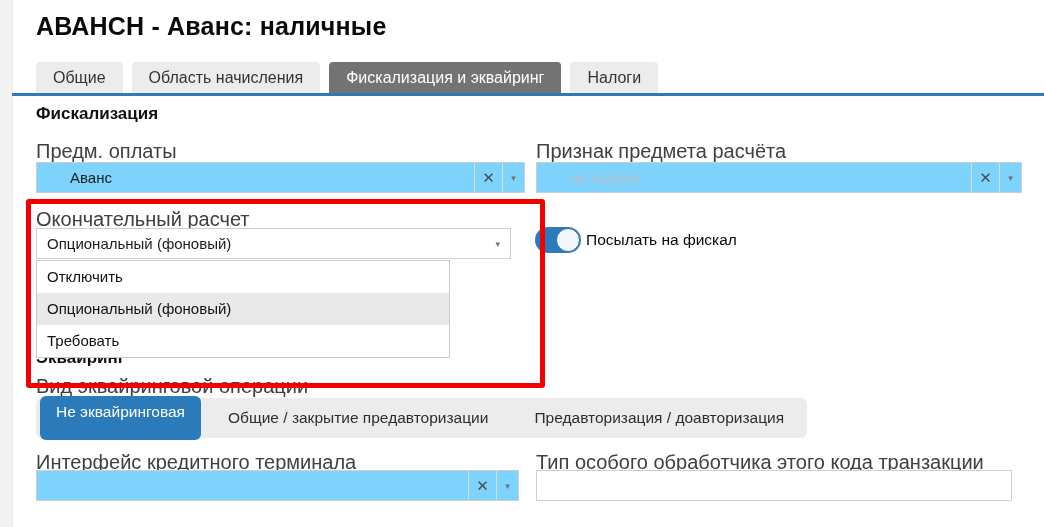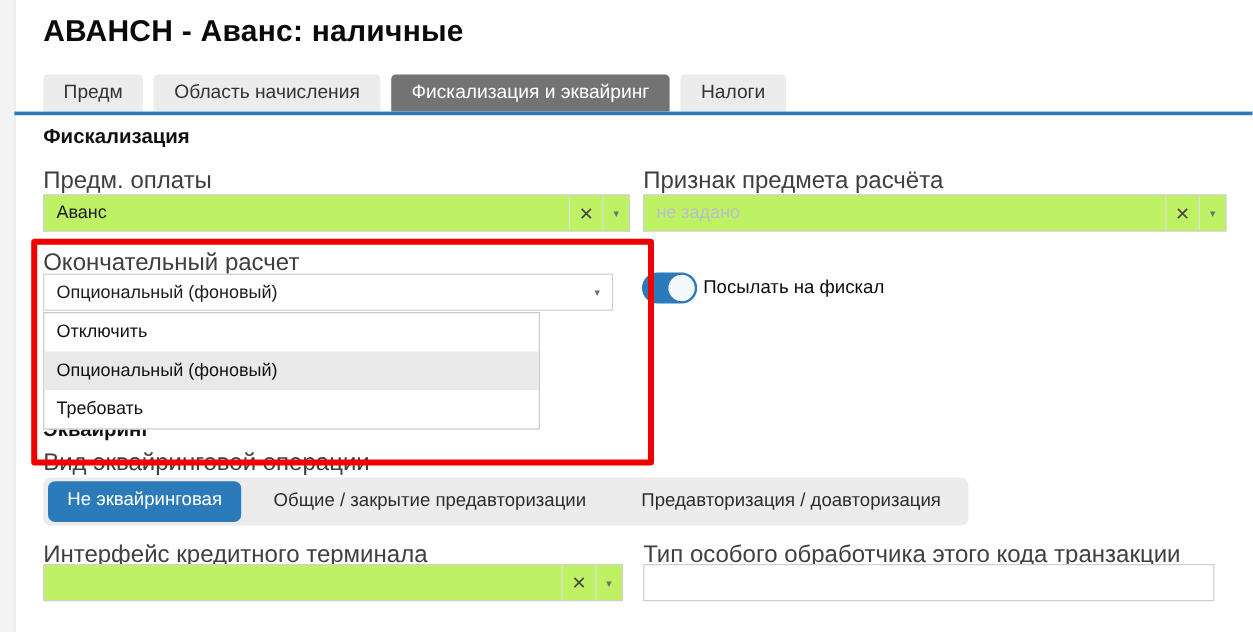--- a/index.html
+++ b/index.html
@@ -11,21 +11,21 @@
   .page-title{position:absolute;left:36px;top:12px;font-size:25px;font-weight:bold;color:#0a0a0a;letter-spacing:.2px;}
   
   .tabs{position:absolute;left:36px;top:62px;display:flex;gap:9px;align-items:flex-end;}
   .tab{height:31px;line-height:31px;padding:0 17px;background:#ececec;color:#333;font-size:16px;
        border-radius:4px 4px 0 0;cursor:pointer;white-space:nowrap;}
   .tab.active{background:#737373;color:#fff;}
   .tab-underline{position:absolute;left:12px;top:93px;width:1032px;height:3px;background:#2b7ab9;}
   .section-title{position:absolute;left:36px;font-size:17px;font-weight:bold;color:#111;}
   .field-label{position:absolute;font-size:20px;color:#404040;white-space:nowrap;}
   
-  .combo{position:absolute;height:31px;background:#bef264;border:1px solid #cfcfcf;display:flex;align-items:stretch;box-sizing:border-box;}
+  .combo{position:absolute;height:31px;background:#7dd3fc;border:1px solid #cfcfcf;display:flex;align-items:stretch;box-sizing:border-box;padding-left:23px;}
   .combo input{flex:1;min-width:0;border:none;outline:none;padding:0 10px;font-size:15px;color:#1c1c1c;background:transparent;font-family:inherit;}
   .combo input::placeholder{color:#b9c0c6;opacity:1;}
   .combo .cbtn{display:flex;align-items:center;justify-content:center;border-left:1px solid #dcdcdc;color:#4a4a4a;cursor:pointer;}
   .combo .clear{width:27px;font-size:15px;}
   .combo .caret{width:21px;font-size:9px;color:#6f6f6f;}
   .plain-input{position:absolute;height:31px;border:1px solid #cfcfcf;box-sizing:border-box;padding:0 10px;font-size:15px;outline:none;font-family:inherit;color:#1c1c1c;}
   
   .select{position:absolute;left:36px;top:228px;width:475px;height:31px;background:#fff;border:1px solid #cfcfcf;
           box-sizing:border-box;display:flex;align-items:center;justify-content:space-between;padding:0 10px;cursor:pointer;}
   .select .val{font-size:15px;color:#1c1c1c;}
@@ -36,33 +36,33 @@
   .dropdown .opt.selected{background:#e9e9e9;}
   
   .toggle{position:absolute;left:535px;top:227px;width:46px;height:26px;background:#2b7ab9;border-radius:13px;cursor:pointer;}
   .toggle .knob{position:absolute;right:1px;top:1px;width:24px;height:24px;border-radius:50%;background:#f4f8fb;border:1px solid #2b7ab9;box-sizing:border-box;}
   .toggle-label{position:absolute;left:586px;top:231px;font-size:15.5px;color:#0a0a0a;}
   
   .red-rect{position:absolute;left:26px;top:199px;width:519px;height:189px;border:5px solid #f10000;border-radius:3px;
             box-sizing:border-box;z-index:6;pointer-events:none;}
   
   .seg-bar{position:absolute;left:36px;top:398px;height:40px;background:#ececec;border-radius:6px;display:inline-flex;align-items:center;}
-  .seg-btn{margin:16px 4px;height:34px;line-height:32px;padding:0 16px;background:#2b7ab9;color:#fff;font-size:15.5px;border-radius:6px;cursor:pointer;white-space:nowrap;}
+  .seg-btn{margin:16px 4px;height:44px;line-height:32px;padding:0 16px;background:#2b7ab9;color:#fff;font-size:15.5px;border-radius:6px;cursor:pointer;white-space:nowrap;}
   .seg-item{padding:0 23px;font-size:15.5px;color:#2e2e2e;cursor:pointer;white-space:nowrap;}
 </style>
 </head>
 <body>
 
 <div class="stage">
   <div class="left-strip"></div>
 
   <div class="page-title">АВАНСН - Аванс: наличные</div>
 
   <div class="tabs">
-    <div class="tab">Предм</div>
+    <div class="tab">Общие</div>
     <div class="tab">Область начисления</div>
     <div class="tab active">Фискализация и эквайринг</div>
     <div class="tab">Налоги</div>
   </div>
   <div class="tab-underline"></div>
 
   <div class="section-title" style="top:104px;">Фискализация</div>
 
   <div class="field-label" style="left:36px;top:140px;">Предм. оплаты</div>
   <div class="field-label" style="left:536px;top:140px;">Признак предмета расчёта</div>

